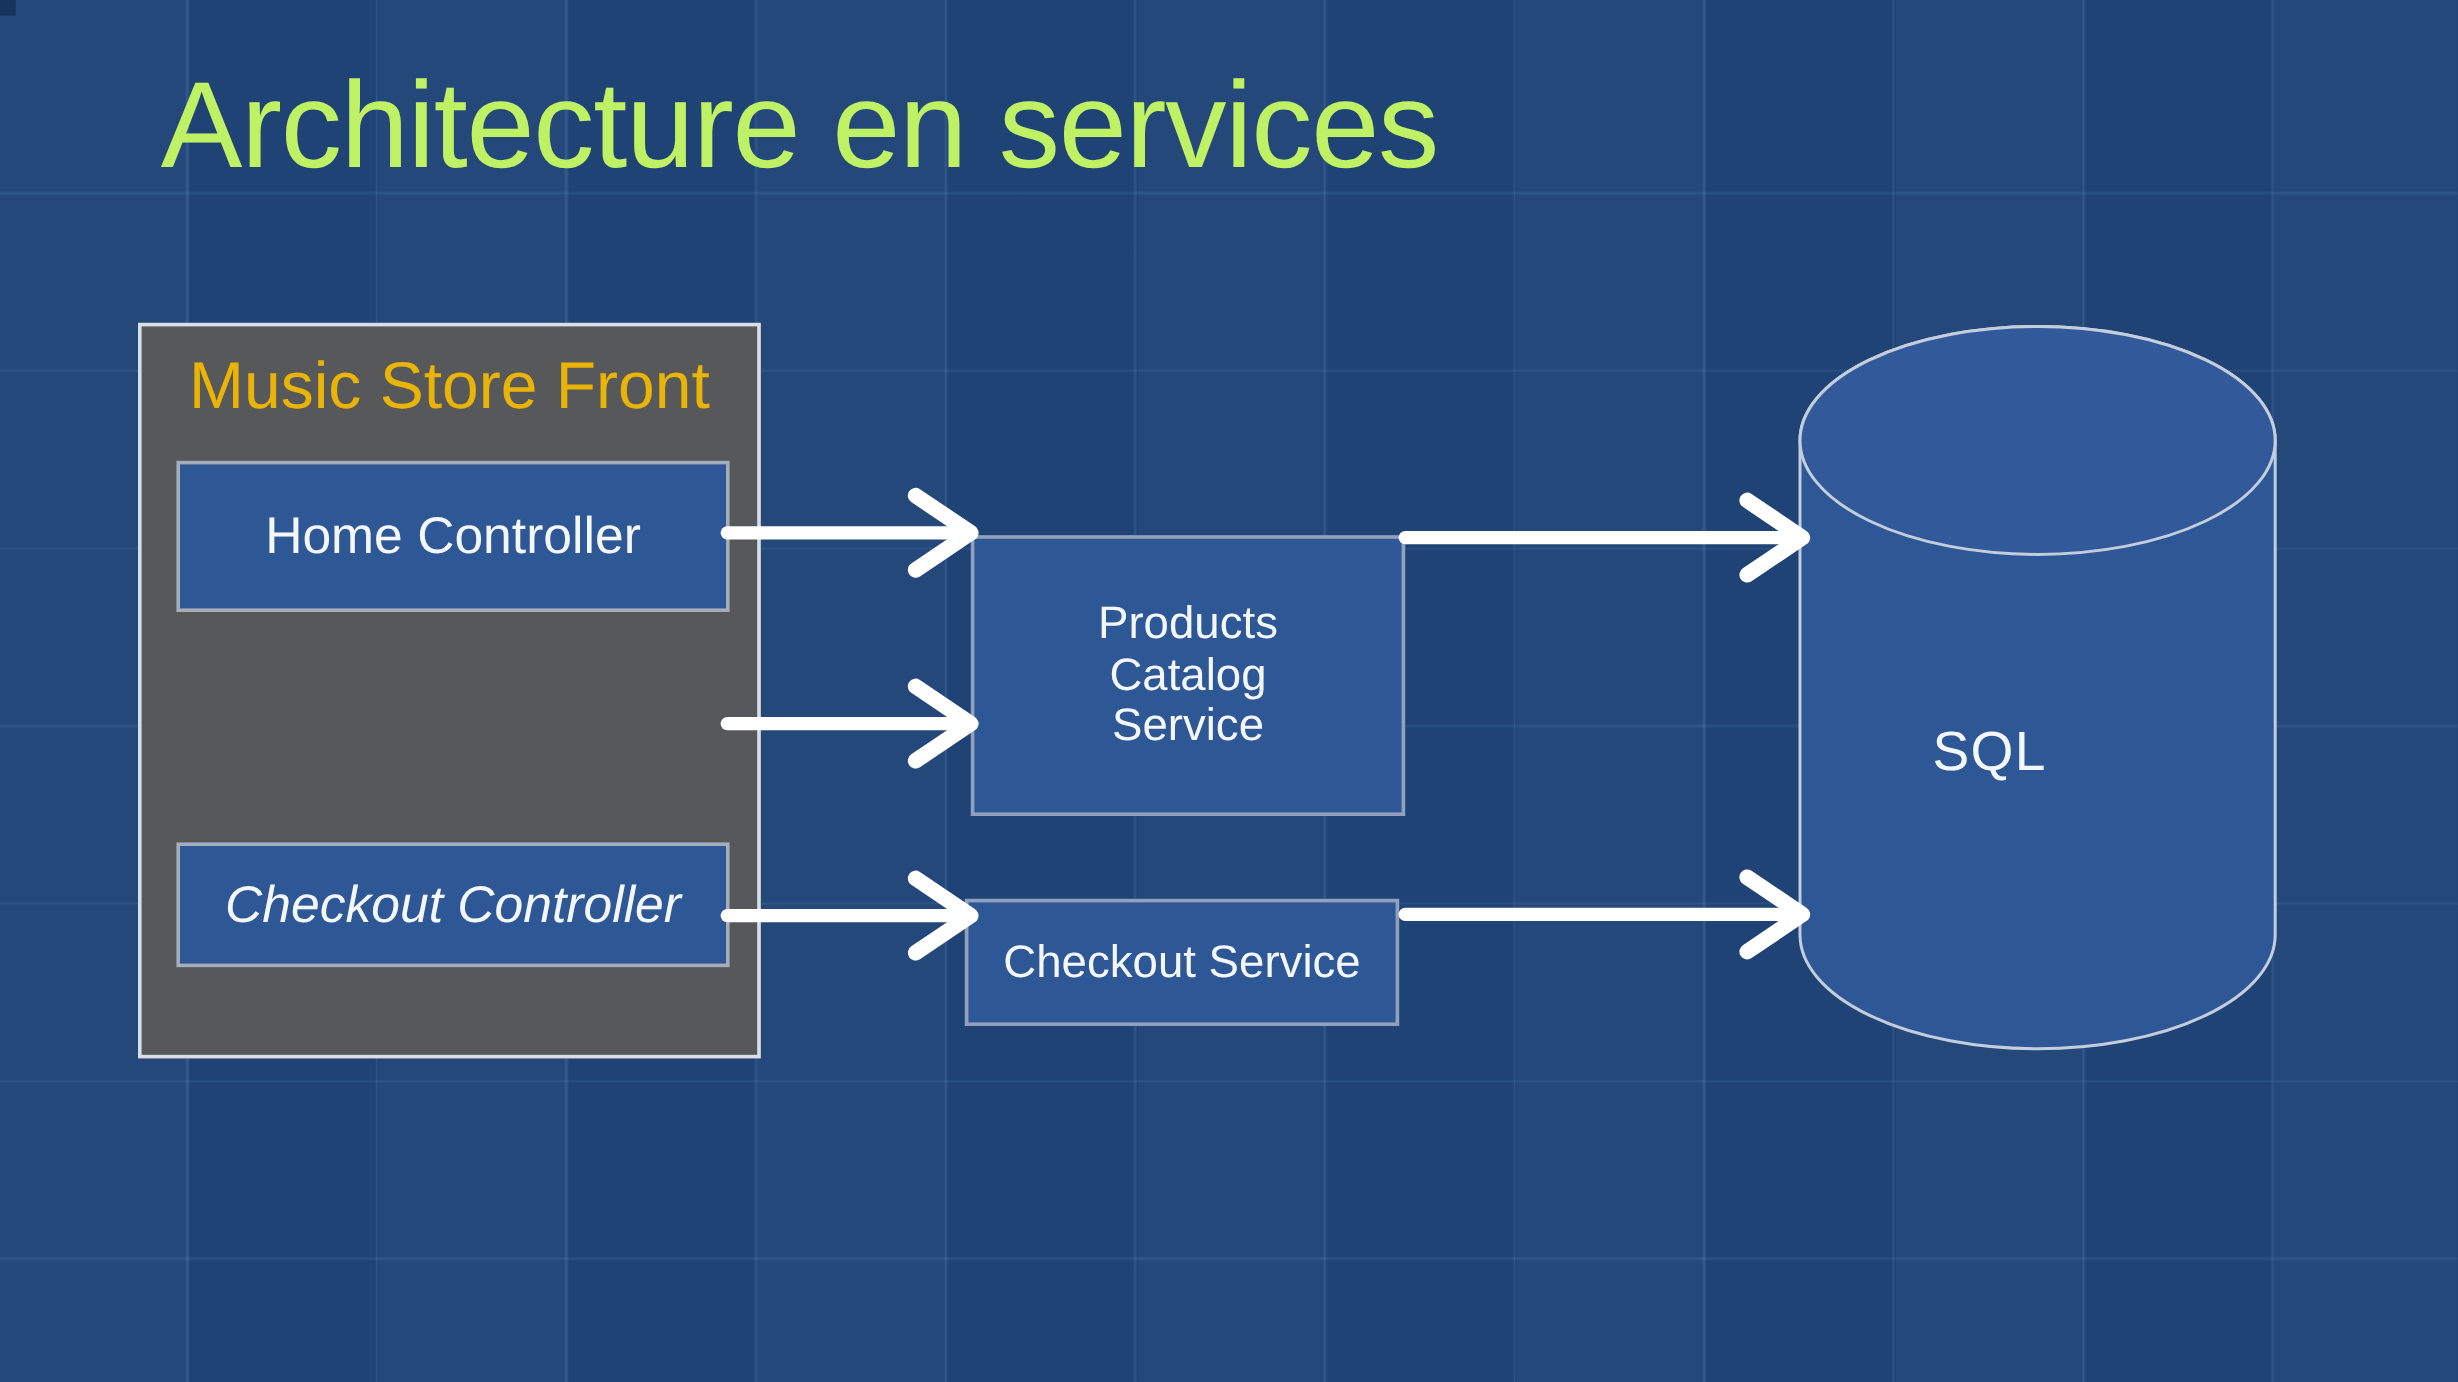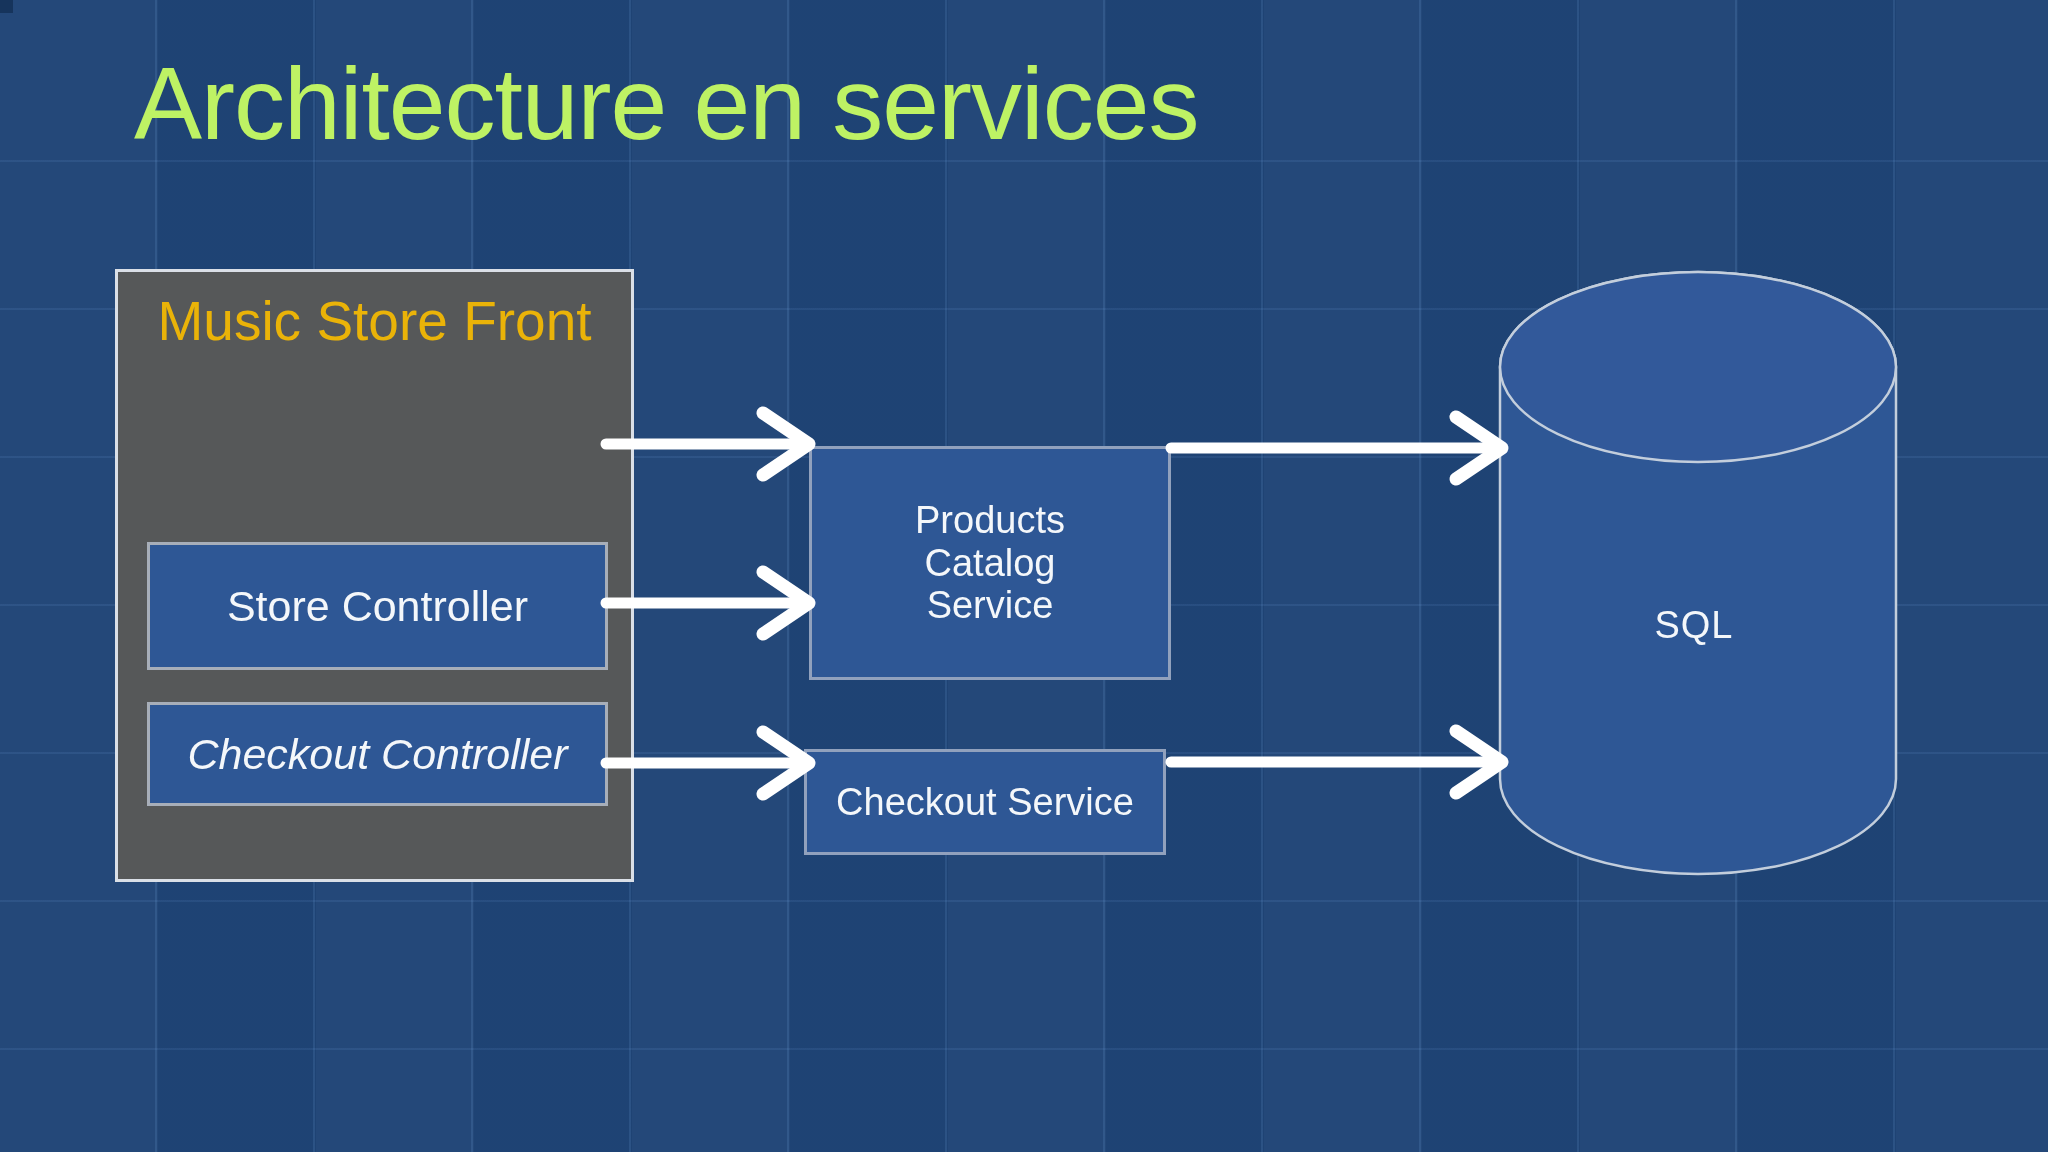--- a/index.html
+++ b/index.html
@@ -45,36 +45,36 @@
     white-space:pre-line;
     margin-top:40px;
   }
   .service.products{left:809px;top:406px;width:362px;height:234px;}
   .service.checkout-svc{left:804px;top:709px;width:362px;height:106px;align-items:center;}
   .overlay-svg{
     position:absolute;left:0;top:0;width:2048px;height:1152px;
     pointer-events:none;z-index:3;
   }
   .db-label{
-    position:absolute;left:1496px;top:472px;width:396px;height:307px;
+    position:absolute;left:1460px;top:472px;width:396px;height:307px;
     display:flex;align-items:center;justify-content:center;
-    font-size:38px;color:#F4F7FA;z-index:4;letter-spacing:1px;
+    font-size:46px;color:#F4F7FA;z-index:4;letter-spacing:1px;
   }
 </style>
 </head>
 <body>
 
 <div class="corner-accent"></div>
 
 <div class="slide-title">Architecture en services</div>
 
 <div class="panel">
   <div class="panel-title">Music Store Front</div>
-  <div class="node controller store">
-    <span>Store Controller</span>
+  <div class="node controller home">
+    <span>Home Controller</span>
   </div>
   <div class="node controller checkout">
     <span>Checkout Controller</span>
   </div>
 </div>
 
 <div class="node service products">
   <span>Products
 Catalog
 Service</span>

